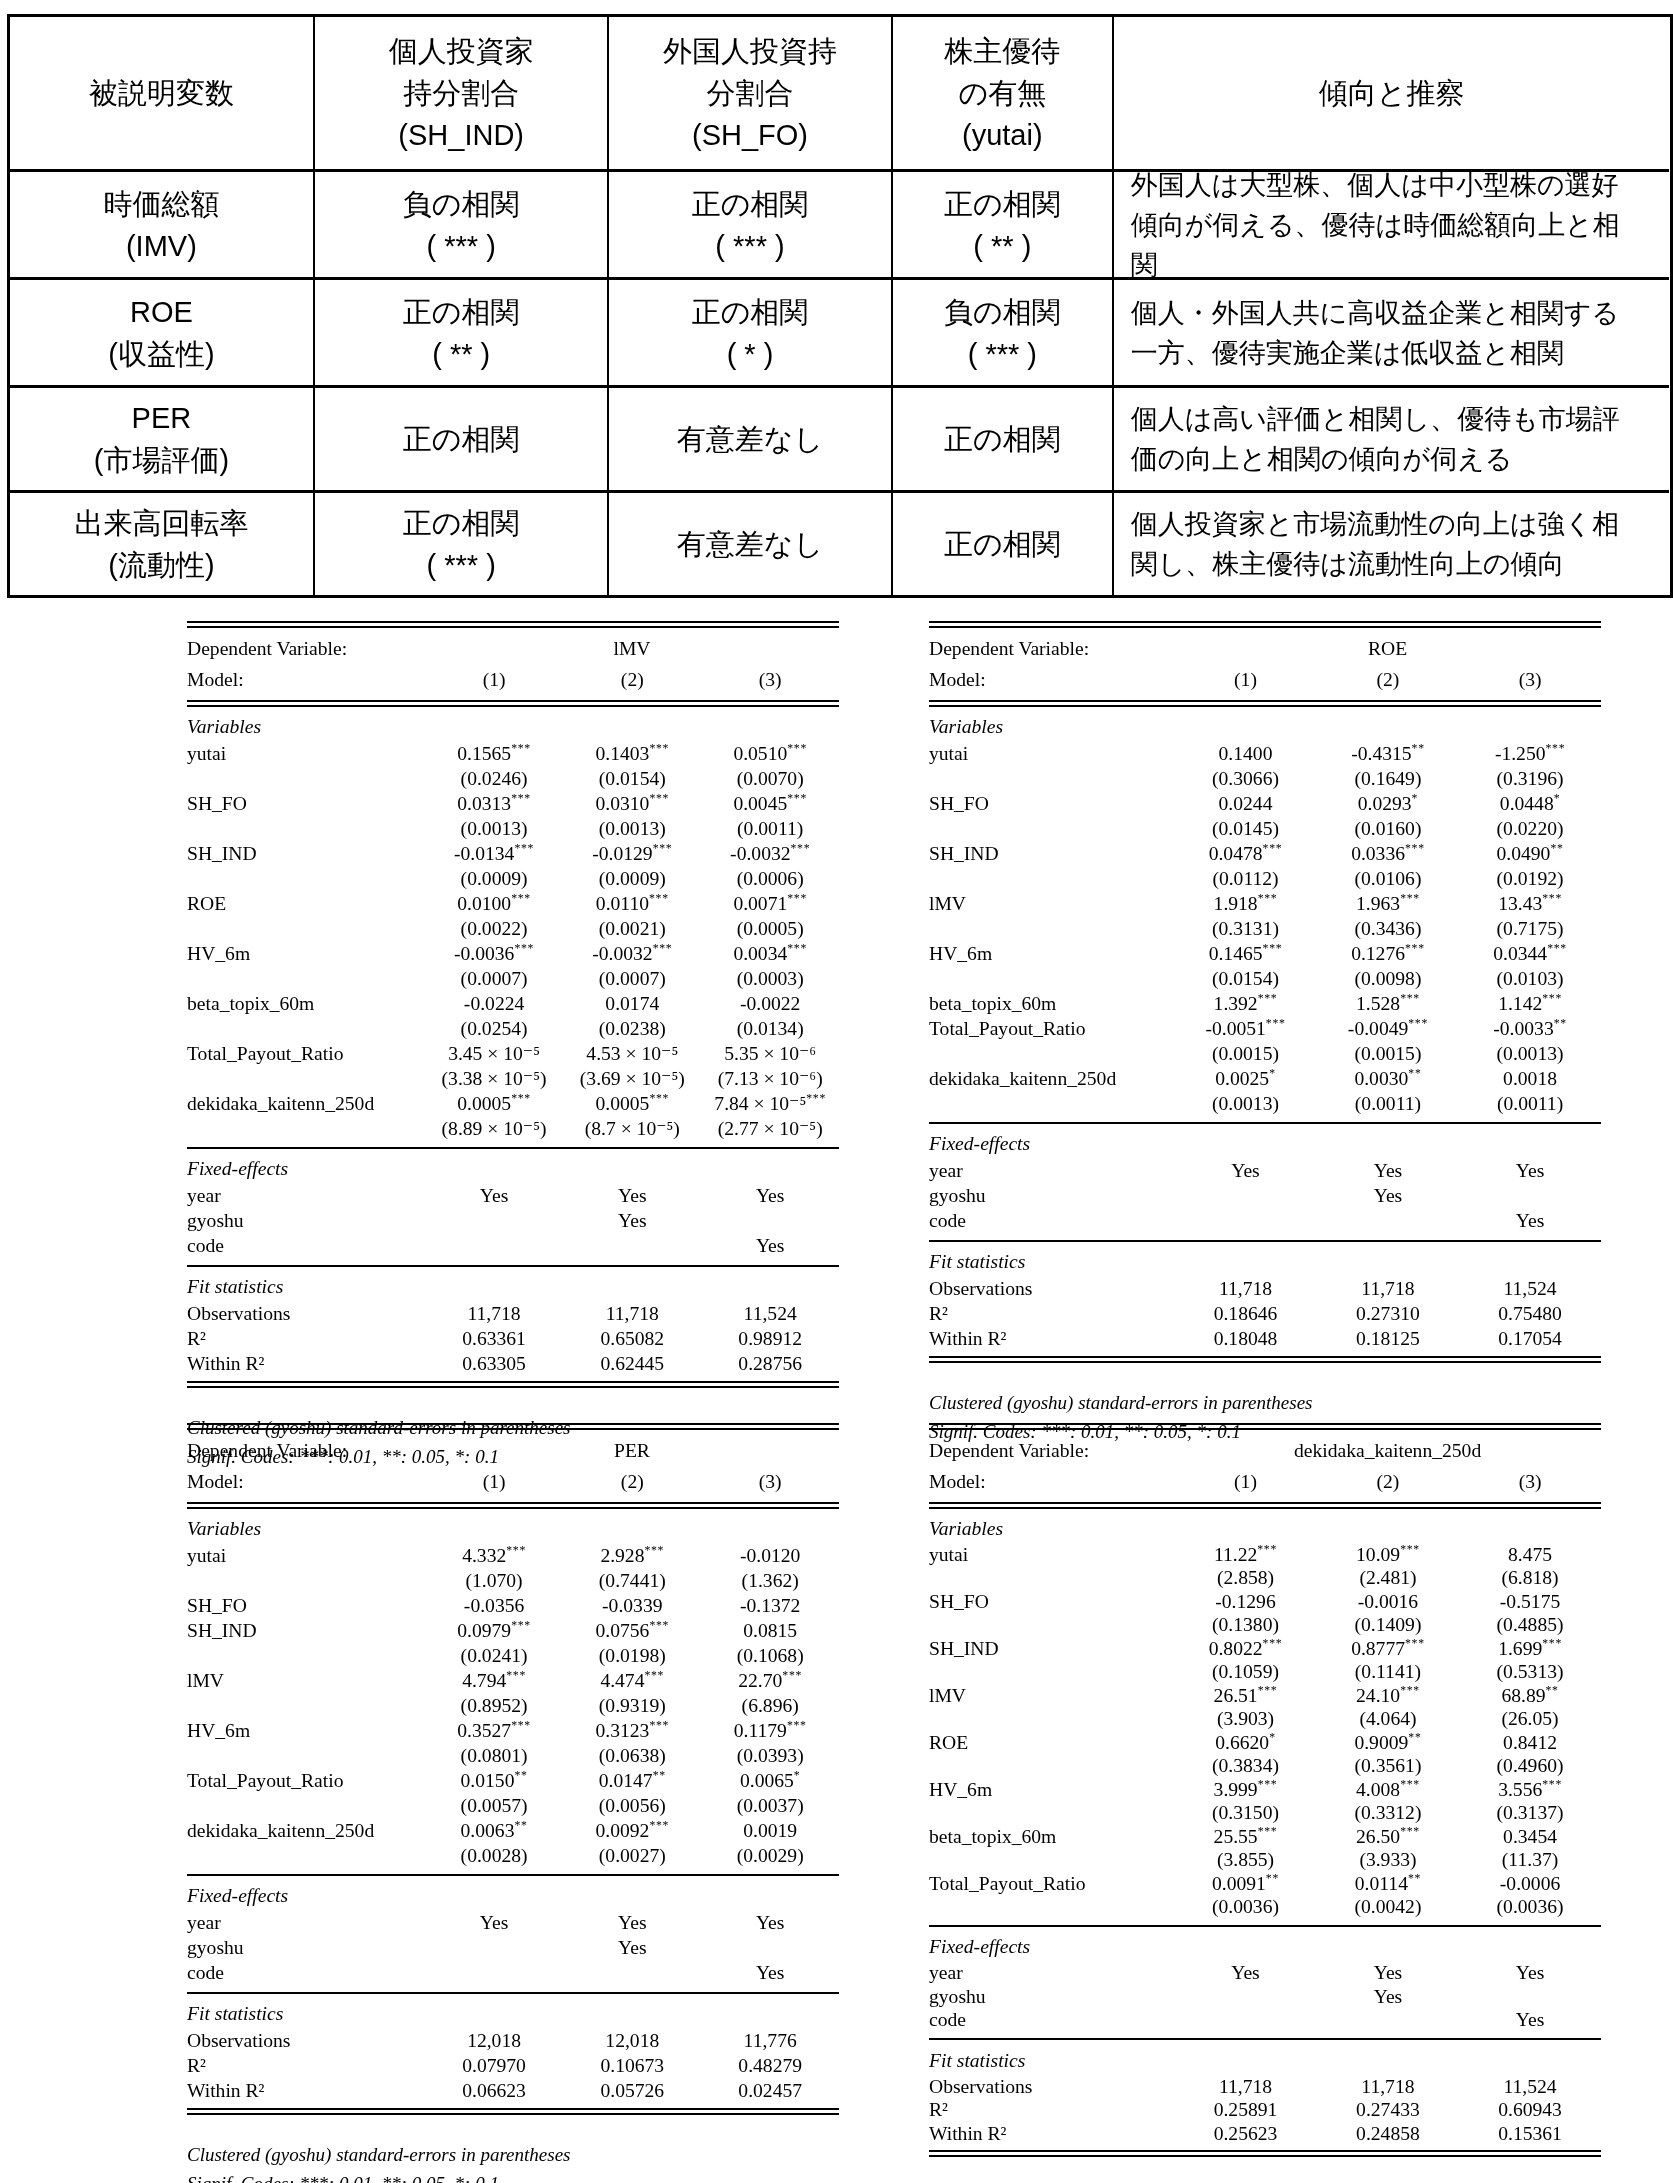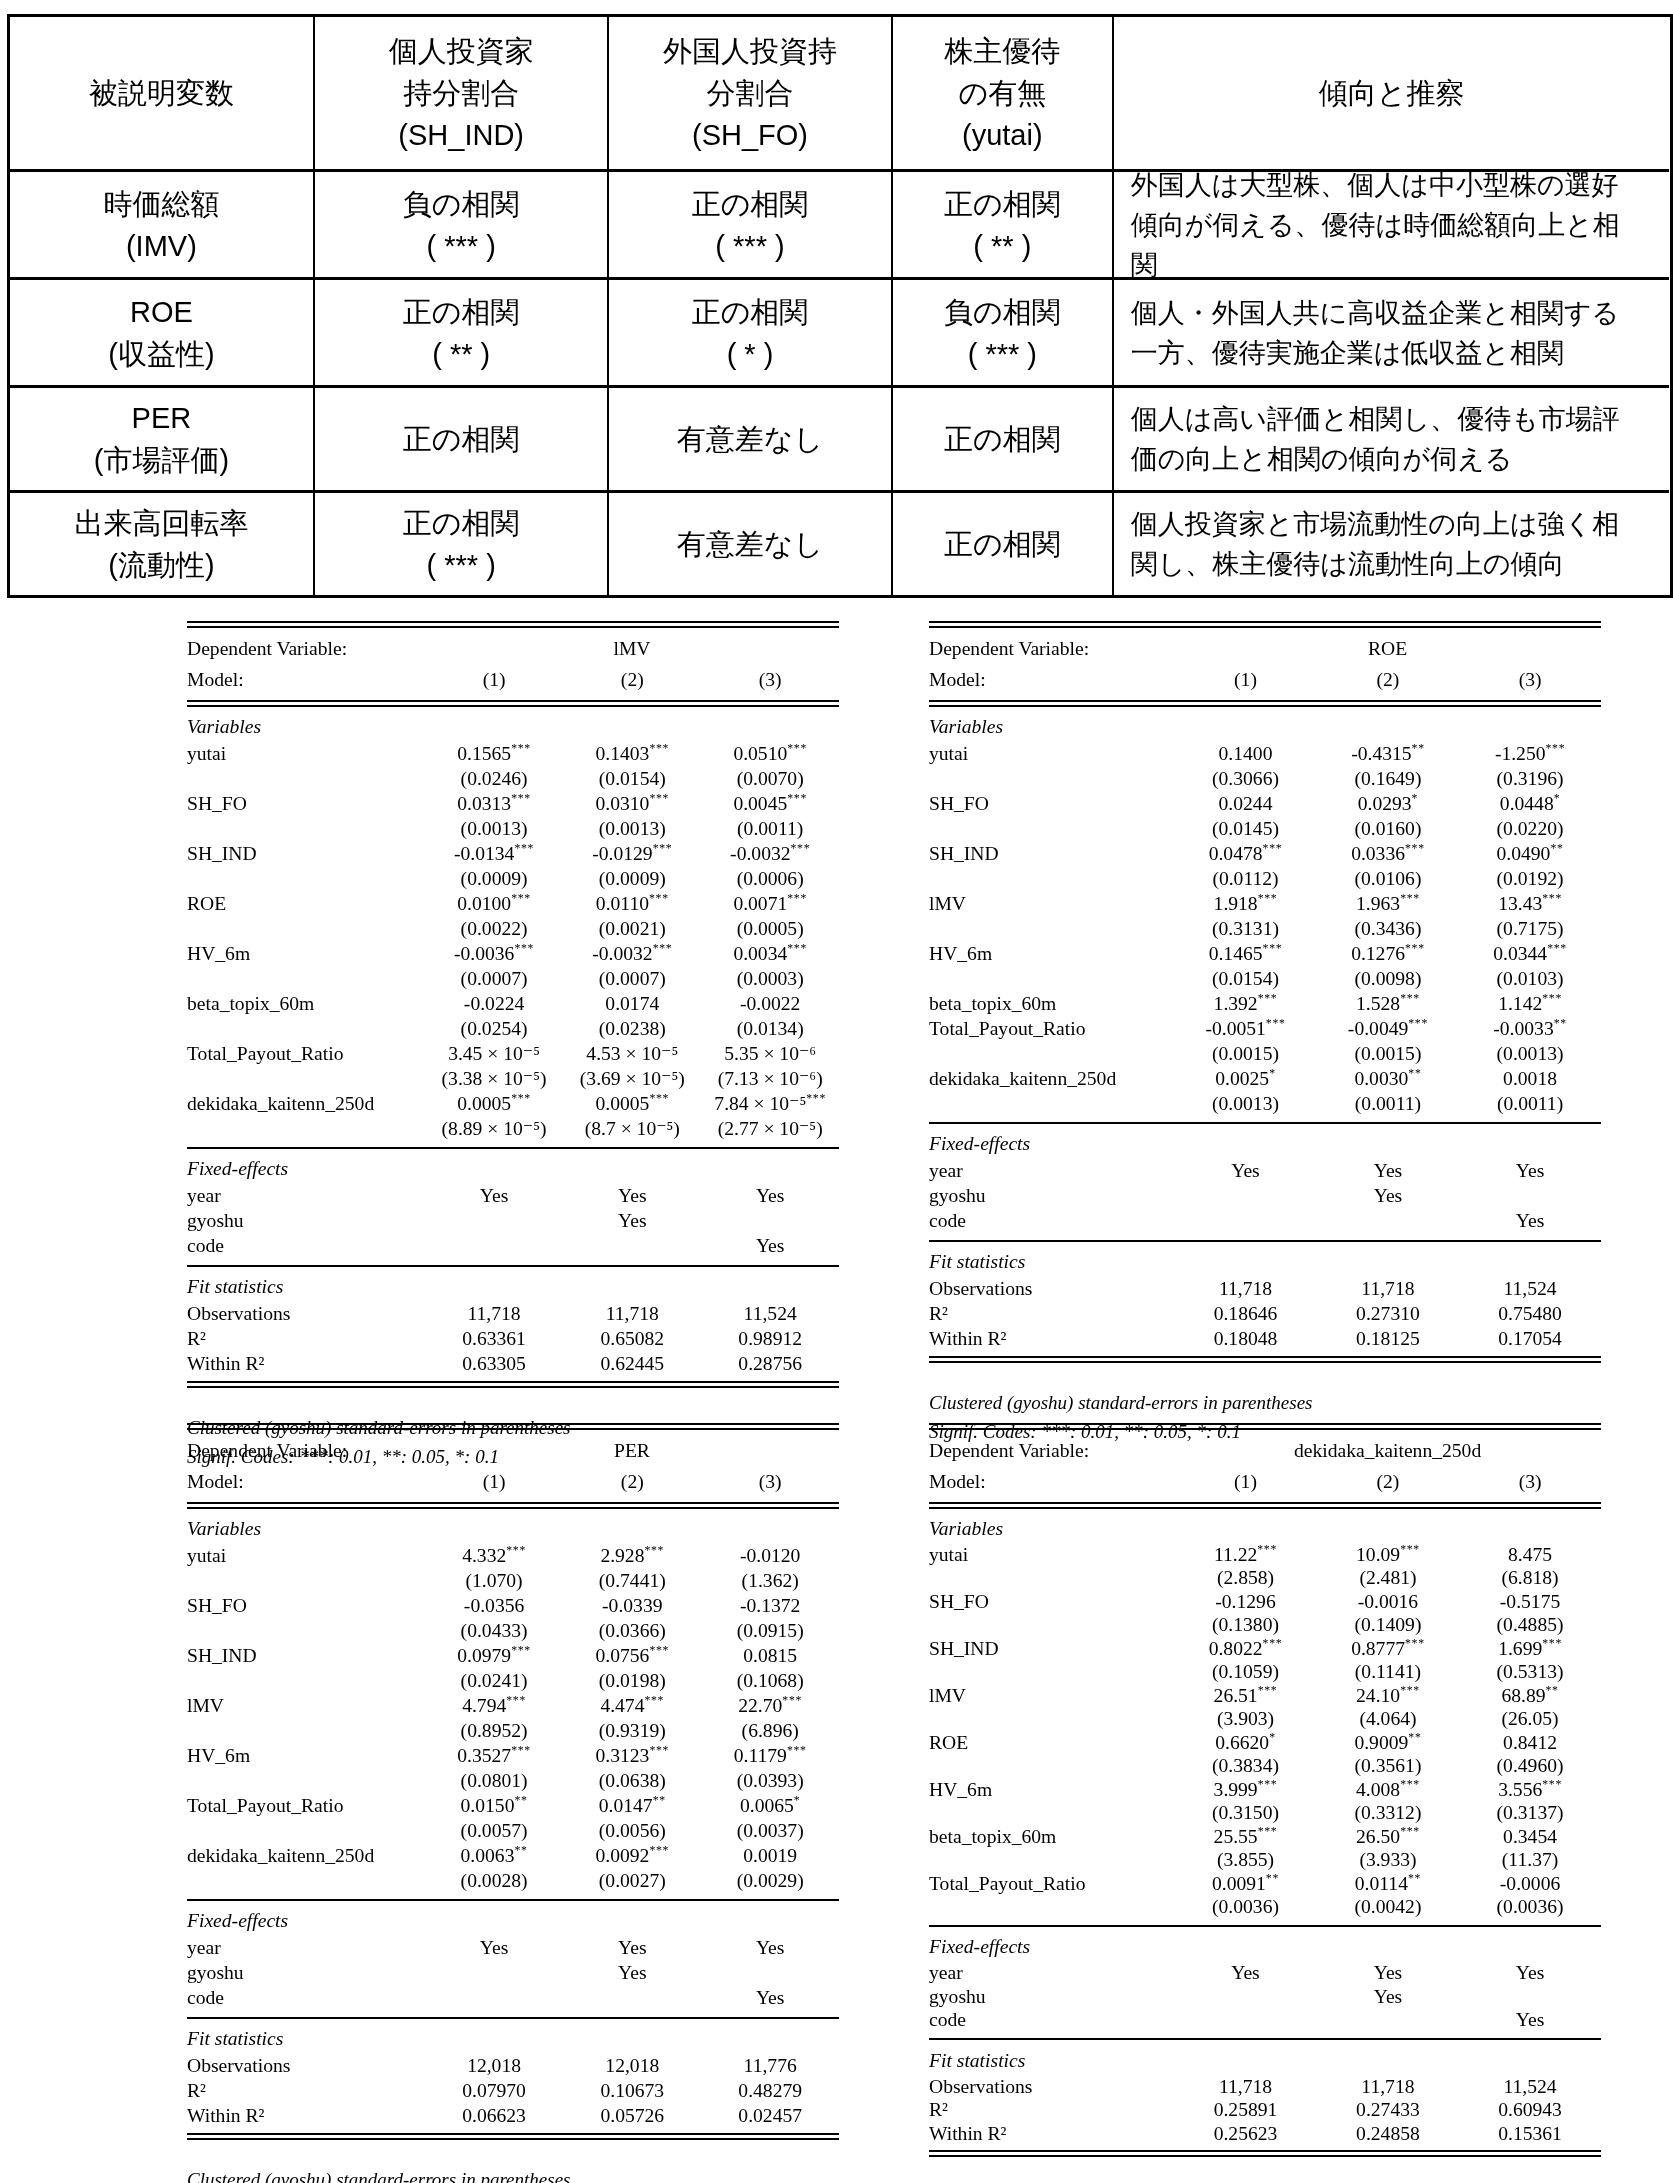--- a/index.html
+++ b/index.html
@@ -482,26 +482,20 @@
       <div class="rt-c se">(0.7441)</div>
       <div class="rt-c se">(1.362)</div>
     </div>
     <div class="rt-row">
       <div class="rt-label">SH_FO</div>
       <div class="rt-c coef">-0.0356</div>
       <div class="rt-c coef">-0.0339</div>
       <div class="rt-c coef">-0.1372</div>
     </div>
     <div class="rt-row">
-      <div class="rt-label"></div>
-      <div class="rt-c se">(0.0433)</div>
-      <div class="rt-c se">(0.0366)</div>
-      <div class="rt-c se">(0.0915)</div>
-    </div>
-    <div class="rt-row">
       <div class="rt-label">SH_IND</div>
       <div class="rt-c coef">0.0979<sup>***</sup></div>
       <div class="rt-c coef">0.0756<sup>***</sup></div>
       <div class="rt-c coef">0.0815</div>
     </div>
     <div class="rt-row">
       <div class="rt-label"></div>
       <div class="rt-c se">(0.0241)</div>
       <div class="rt-c se">(0.0198)</div>
       <div class="rt-c se">(0.1068)</div>

